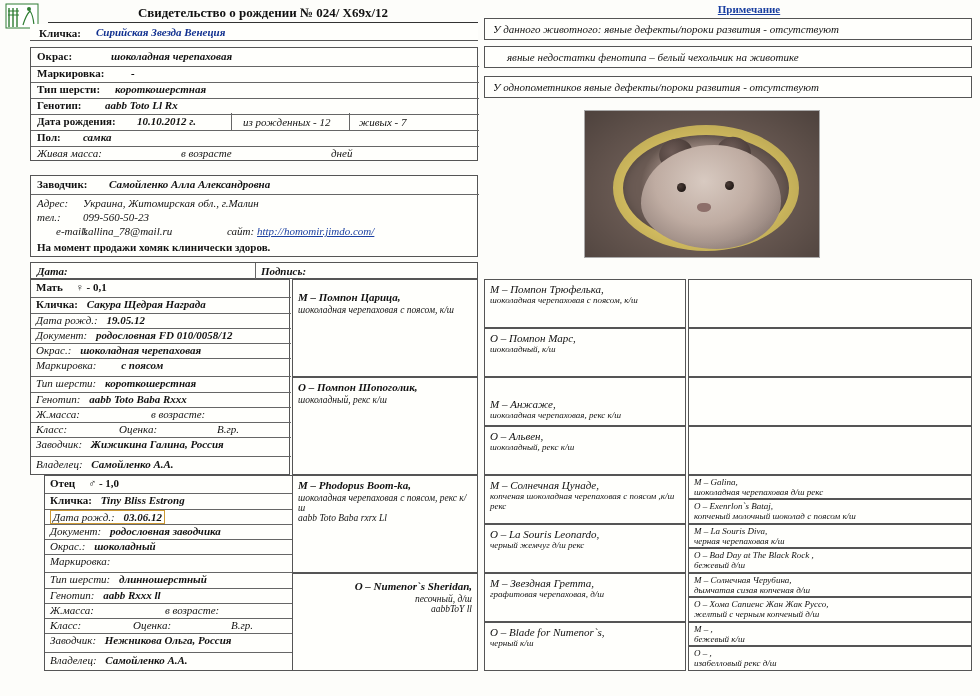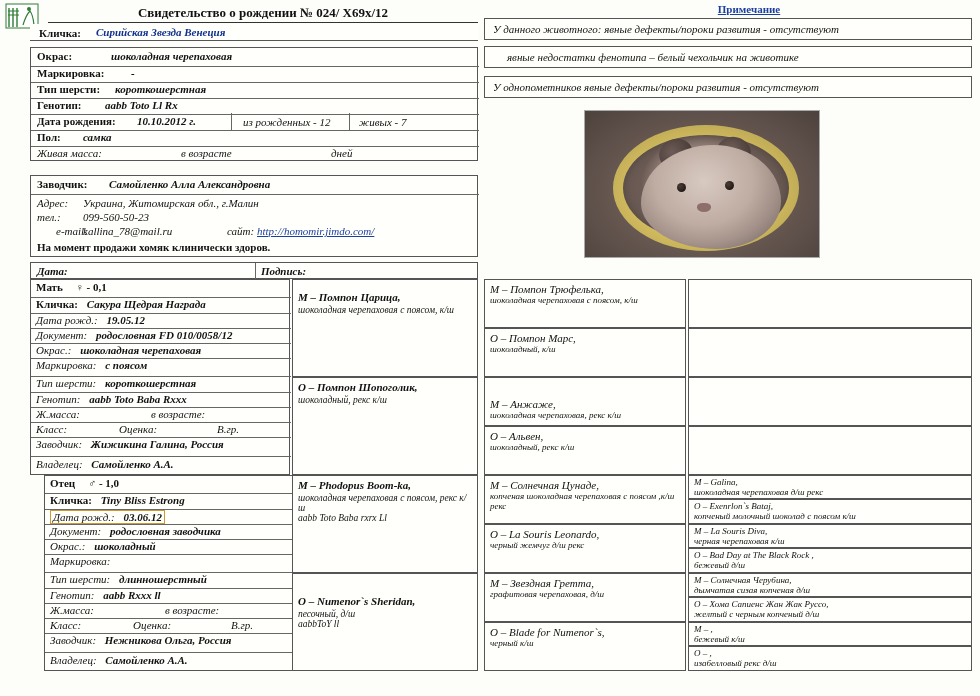--- a/index.html
+++ b/index.html
@@ -218,21 +218,21 @@
     <div style="position:absolute; left:5px; top:34px;"><span class="it">Дата рожд.:</span>
       <span class="val" style="margin-left:6px;">19.05.12</span></div>
 
     <div style="position:absolute; left:5px; top:49px;"><span class="it">Документ:</span>
       <span class="val" style="margin-left:6px;">родословная FD 010/0058/12</span></div>
 
     <div style="position:absolute; left:5px; top:64px;"><span class="it">Окрас.:</span>
       <span class="val" style="margin-left:6px;">шоколадная черепаховая</span></div>
 
     <div style="position:absolute; left:5px; top:79px;"><span class="it">Маркировка:</span>
-      <span class="val" style="margin-left:6px;text-align:right;">с поясом</span></div>
+      <span class="val" style="margin-left:22px;text-align:right;">с поясом</span></div>
 
     <div style="position:absolute; left:5px; top:97px;"><span class="it">Тип шерсти:</span>
       <span class="val" style="margin-left:6px;">короткошерстная</span></div>
 
     <div style="position:absolute; left:5px; top:113px;"><span class="it">Генотип:</span>
       <span class="val" style="margin-left:6px;">aabb Toto Baba Rxxx</span></div>
 
     <div style="position:absolute; left:5px; top:128px;"><span class="it">Ж.масса:</span></div>
     <div style="position:absolute; left:120px; top:128px;"><span class="it">в возрасте:</span></div>
 
@@ -312,21 +312,21 @@
     </div>
   </div>
   <div class="bx" style="left:292px; top:475px; width:186px; height:98px;">
     <div style="padding:3px 5px;">
       <div class="bold it">М – Phodopus Boom-ka,</div>
       <div class="it sm" style="margin-top:2px; white-space:pre-line;">шоколадная черепаховая с поясом, рекс к/ш
 aabb Toto Baba rxrx Ll</div>
     </div>
   </div>
   <div class="bx" style="left:292px; top:573px; width:186px; height:98px;">
-    <div style="padding:21px 5px;">
+    <div style="padding:6px 5px;text-align:right;">
       <div class="bold it">О – Numenor`s Sheridan,</div>
       <div class="it sm" style="margin-top:2px; white-space:pre-line;">песочный, д/ш
 aabbToY ll</div>
     </div>
   </div>
 
   <div class="bx" style="left:484px; top:279px; width:202px; height:49px;">
     <div style="padding:3px 5px;">
       <div class="it">М – Помпон Трюфелька,</div>
       <div class="it xs">шоколадная черепаховая с поясом, к/ш</div>

